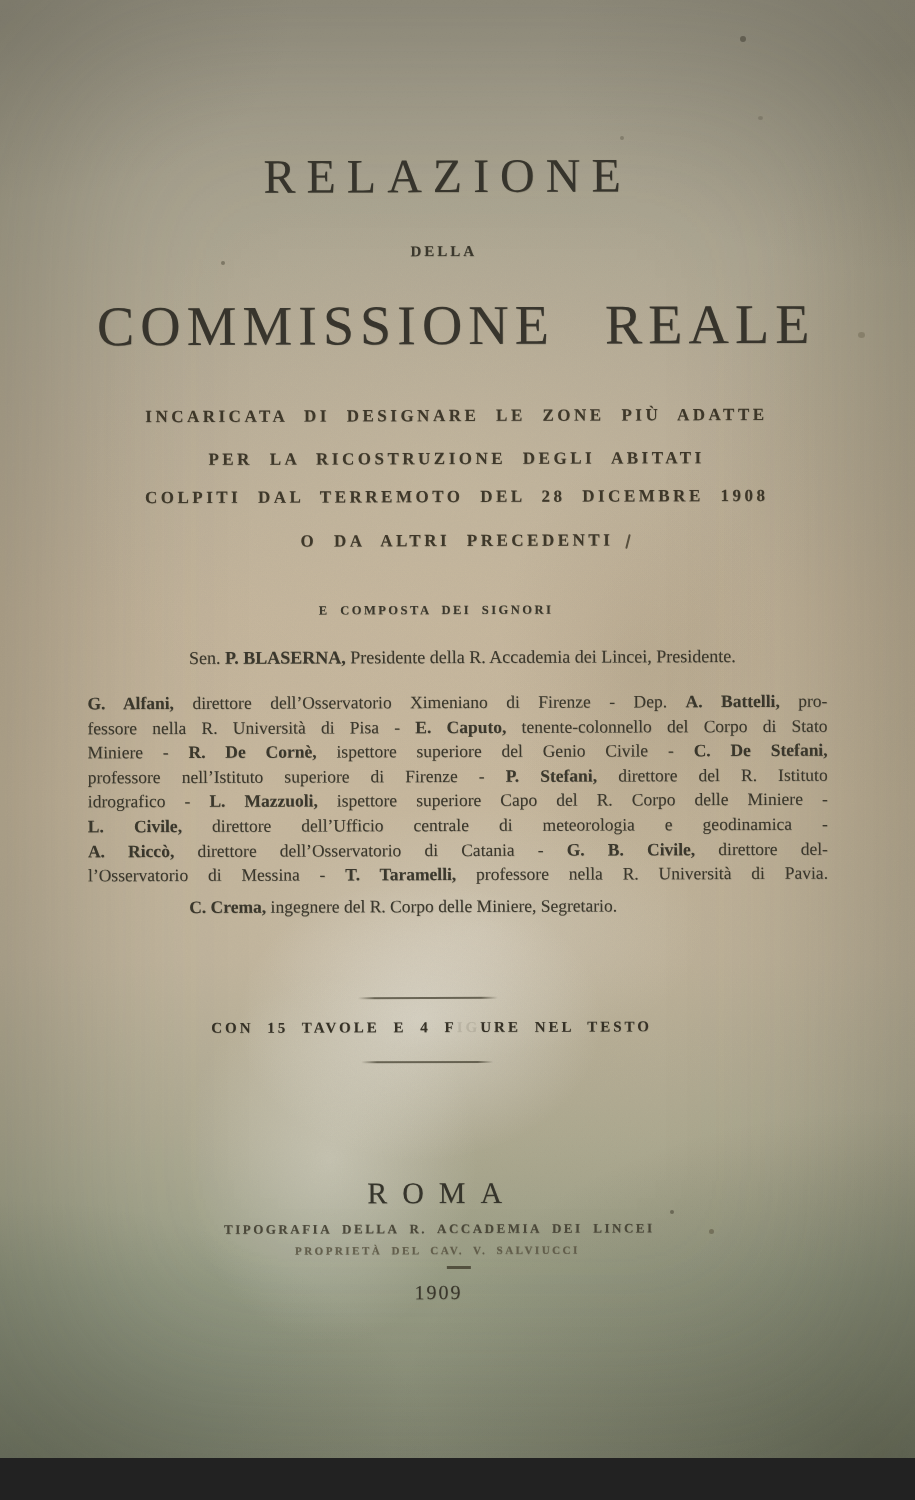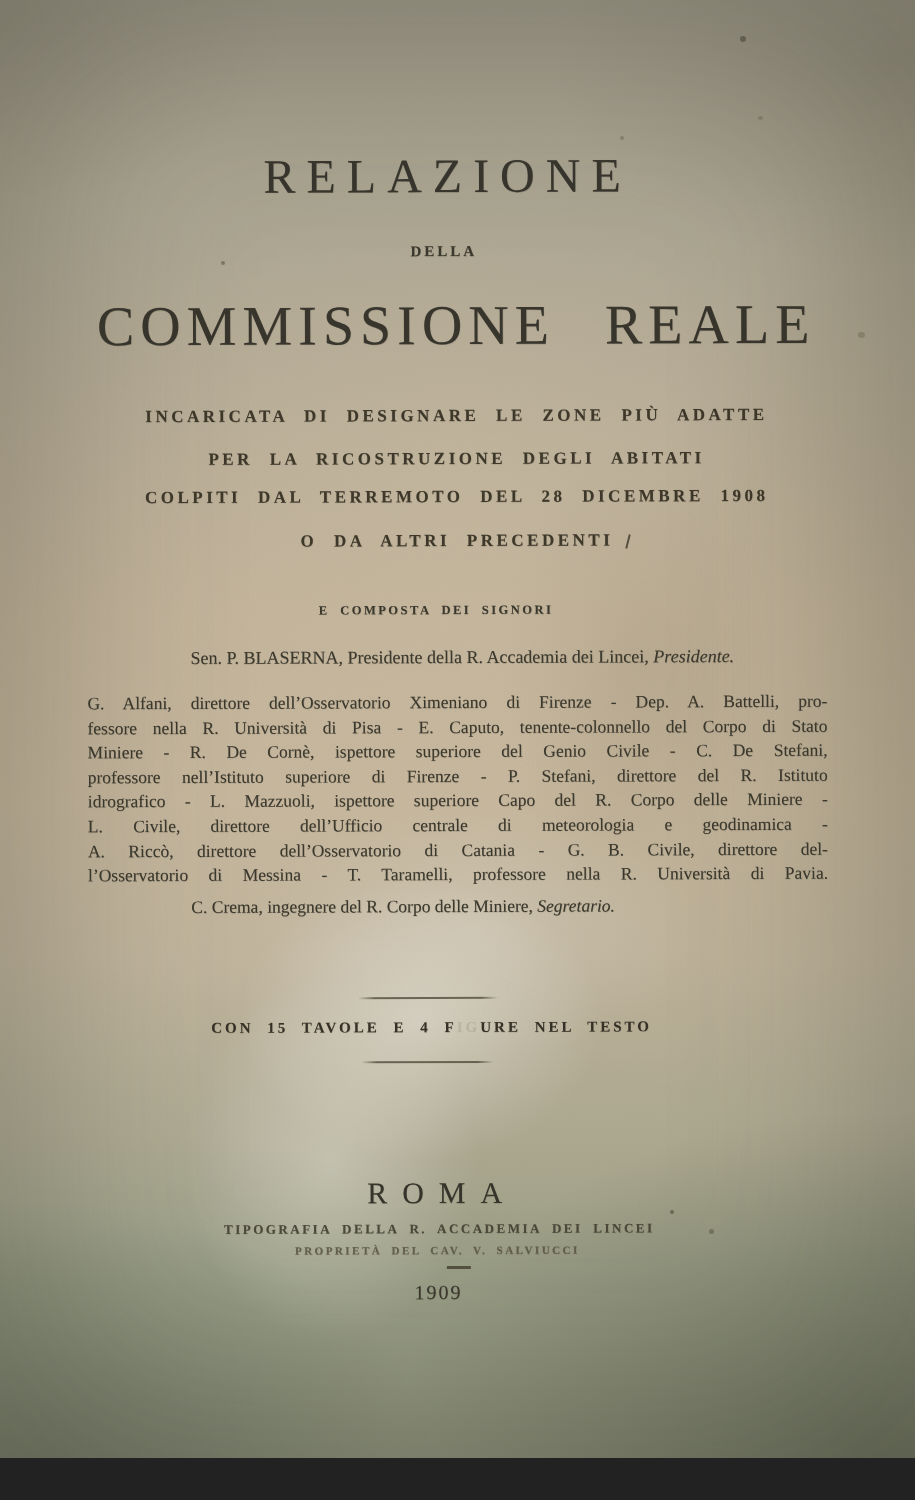--- a/index.html
+++ b/index.html
@@ -46,22 +46,22 @@
   .title-comm   {top:293px;font-size:56px;letter-spacing:6px;word-spacing:30px;color:rgba(52,50,42,0.95);}
   .sub          {font-size:17px;font-weight:bold;letter-spacing:3.5px;word-spacing:9px;color:rgba(58,52,38,0.95);}
   .sub1{top:406px;} .sub2{top:449px;} .sub3{top:487px;} .sub4{top:531px;}
   .composta     {top:603px;font-size:12.5px;font-weight:bold;letter-spacing:2.5px;word-spacing:5px;transform:translateX(-21px);}
   .president    {top:647px;font-size:18px;transform:translateX(5px);}
   .members      {position:absolute;top:690px;left:calc(50% - 370px);width:740px;
                  font-size:17.5px;line-height:24.6px;
                  text-shadow:0.3px 0.4px 0.7px rgba(40,36,26,0.3);}
   .mline        {text-align:justify;text-align-last:justify;}
   .secretary    {top:896px;font-size:17.5px;transform:translateX(-55px);}
-  .seg-b{font-weight:normal;}
-  .seg-i{font-style:italic;}
+  .seg-b{font-weight:bold;}
+  .seg-i{}
   .rule{position:absolute;height:2px;
     background:linear-gradient(to right, rgba(70,66,50,0) 0%, rgba(70,66,50,0.75) 12%, rgba(70,66,50,0.75) 88%, rgba(70,66,50,0) 100%);}
   .rule-top{top:997px;left:357px;width:140px;}
   .rule-bottom{top:1061px;left:360px;width:132px;}
   .plates       {top:1019px;font-size:15px;font-weight:bold;letter-spacing:3px;word-spacing:7px;
                  white-space:pre;color:rgba(48,44,34,0.95);transform:translateX(-27px);}
   .plates .faded{opacity:0.12;}
   .roma         {top:1176px;font-size:30px;letter-spacing:15px;color:rgba(50,48,40,0.95);transform:translateX(-17px);}
   .printer      {top:1221px;font-size:13px;font-weight:bold;letter-spacing:2.5px;word-spacing:5px;
                  color:rgba(72,68,54,0.92);transform:translateX(-20px);}

